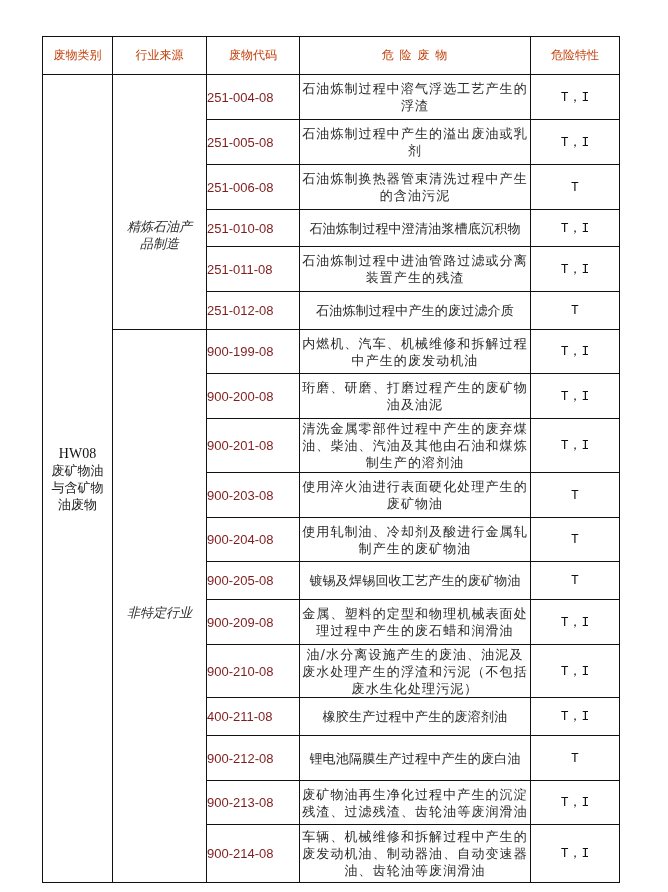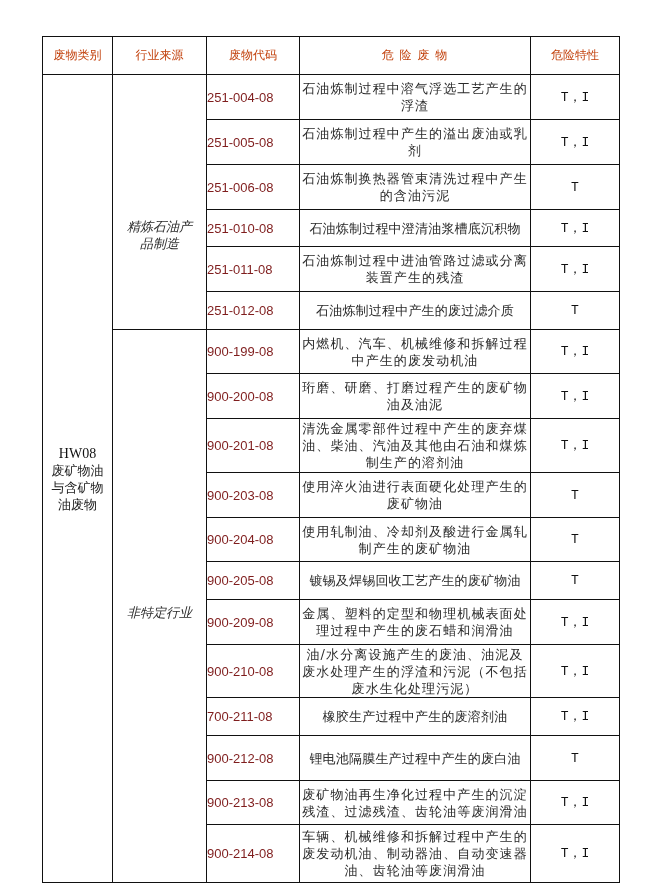--- a/index.html
+++ b/index.html
@@ -132,21 +132,21 @@
         <td class="wcode">900-209-08</td>
         <td class="desc">金属、塑料的定型和物理机械表面处理过程中产生的废石蜡和润滑油</td>
         <td class="prop">T，I</td>
       </tr>
       <tr style="height: 53px;">
         <td class="wcode">900-210-08</td>
         <td class="desc">油/水分离设施产生的废油、油泥及废水处理产生的浮渣和污泥（不包括废水生化处理污泥）</td>
         <td class="prop">T，I</td>
       </tr>
       <tr style="height: 38px;">
-        <td class="wcode">700-211-08</td>
+        <td class="wcode">400-211-08</td>
         <td class="desc tight">橡胶生产过程中产生的废溶剂油</td>
         <td class="prop">T，I</td>
       </tr>
       <tr style="height: 45px; margin-left: 44px;">
         <td class="wcode">900-212-08</td>
         <td class="desc tight">锂电池隔膜生产过程中产生的废白油</td>
         <td class="prop">T</td>
       </tr>
       <tr style="height: 44px;">
         <td class="wcode">900-213-08</td>

